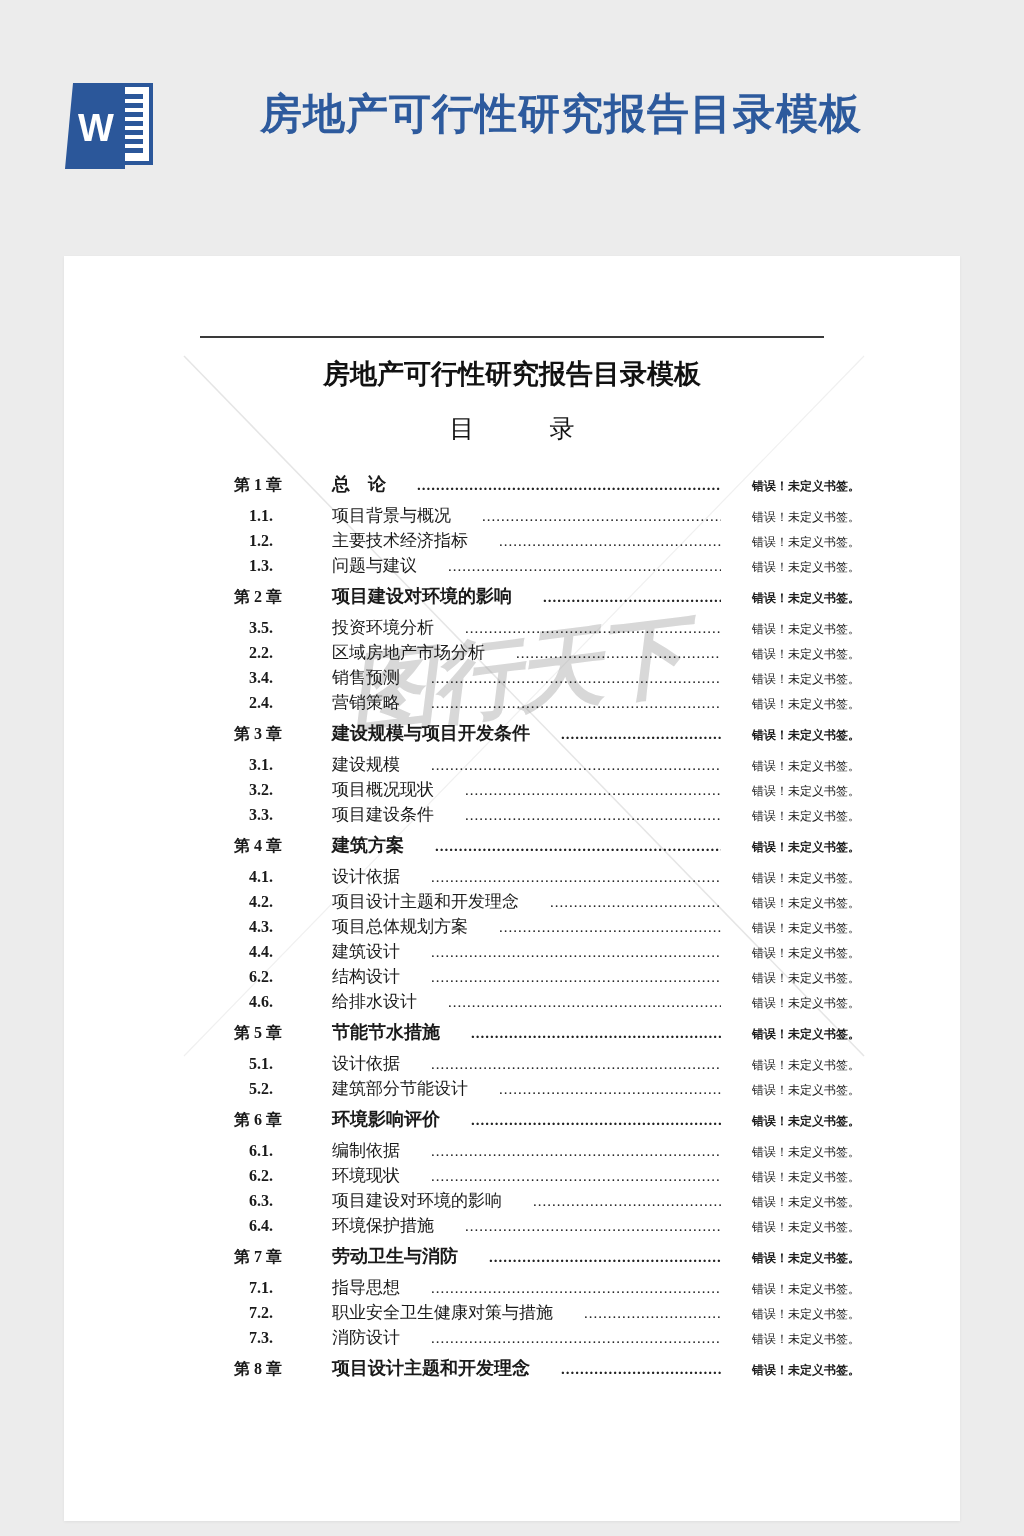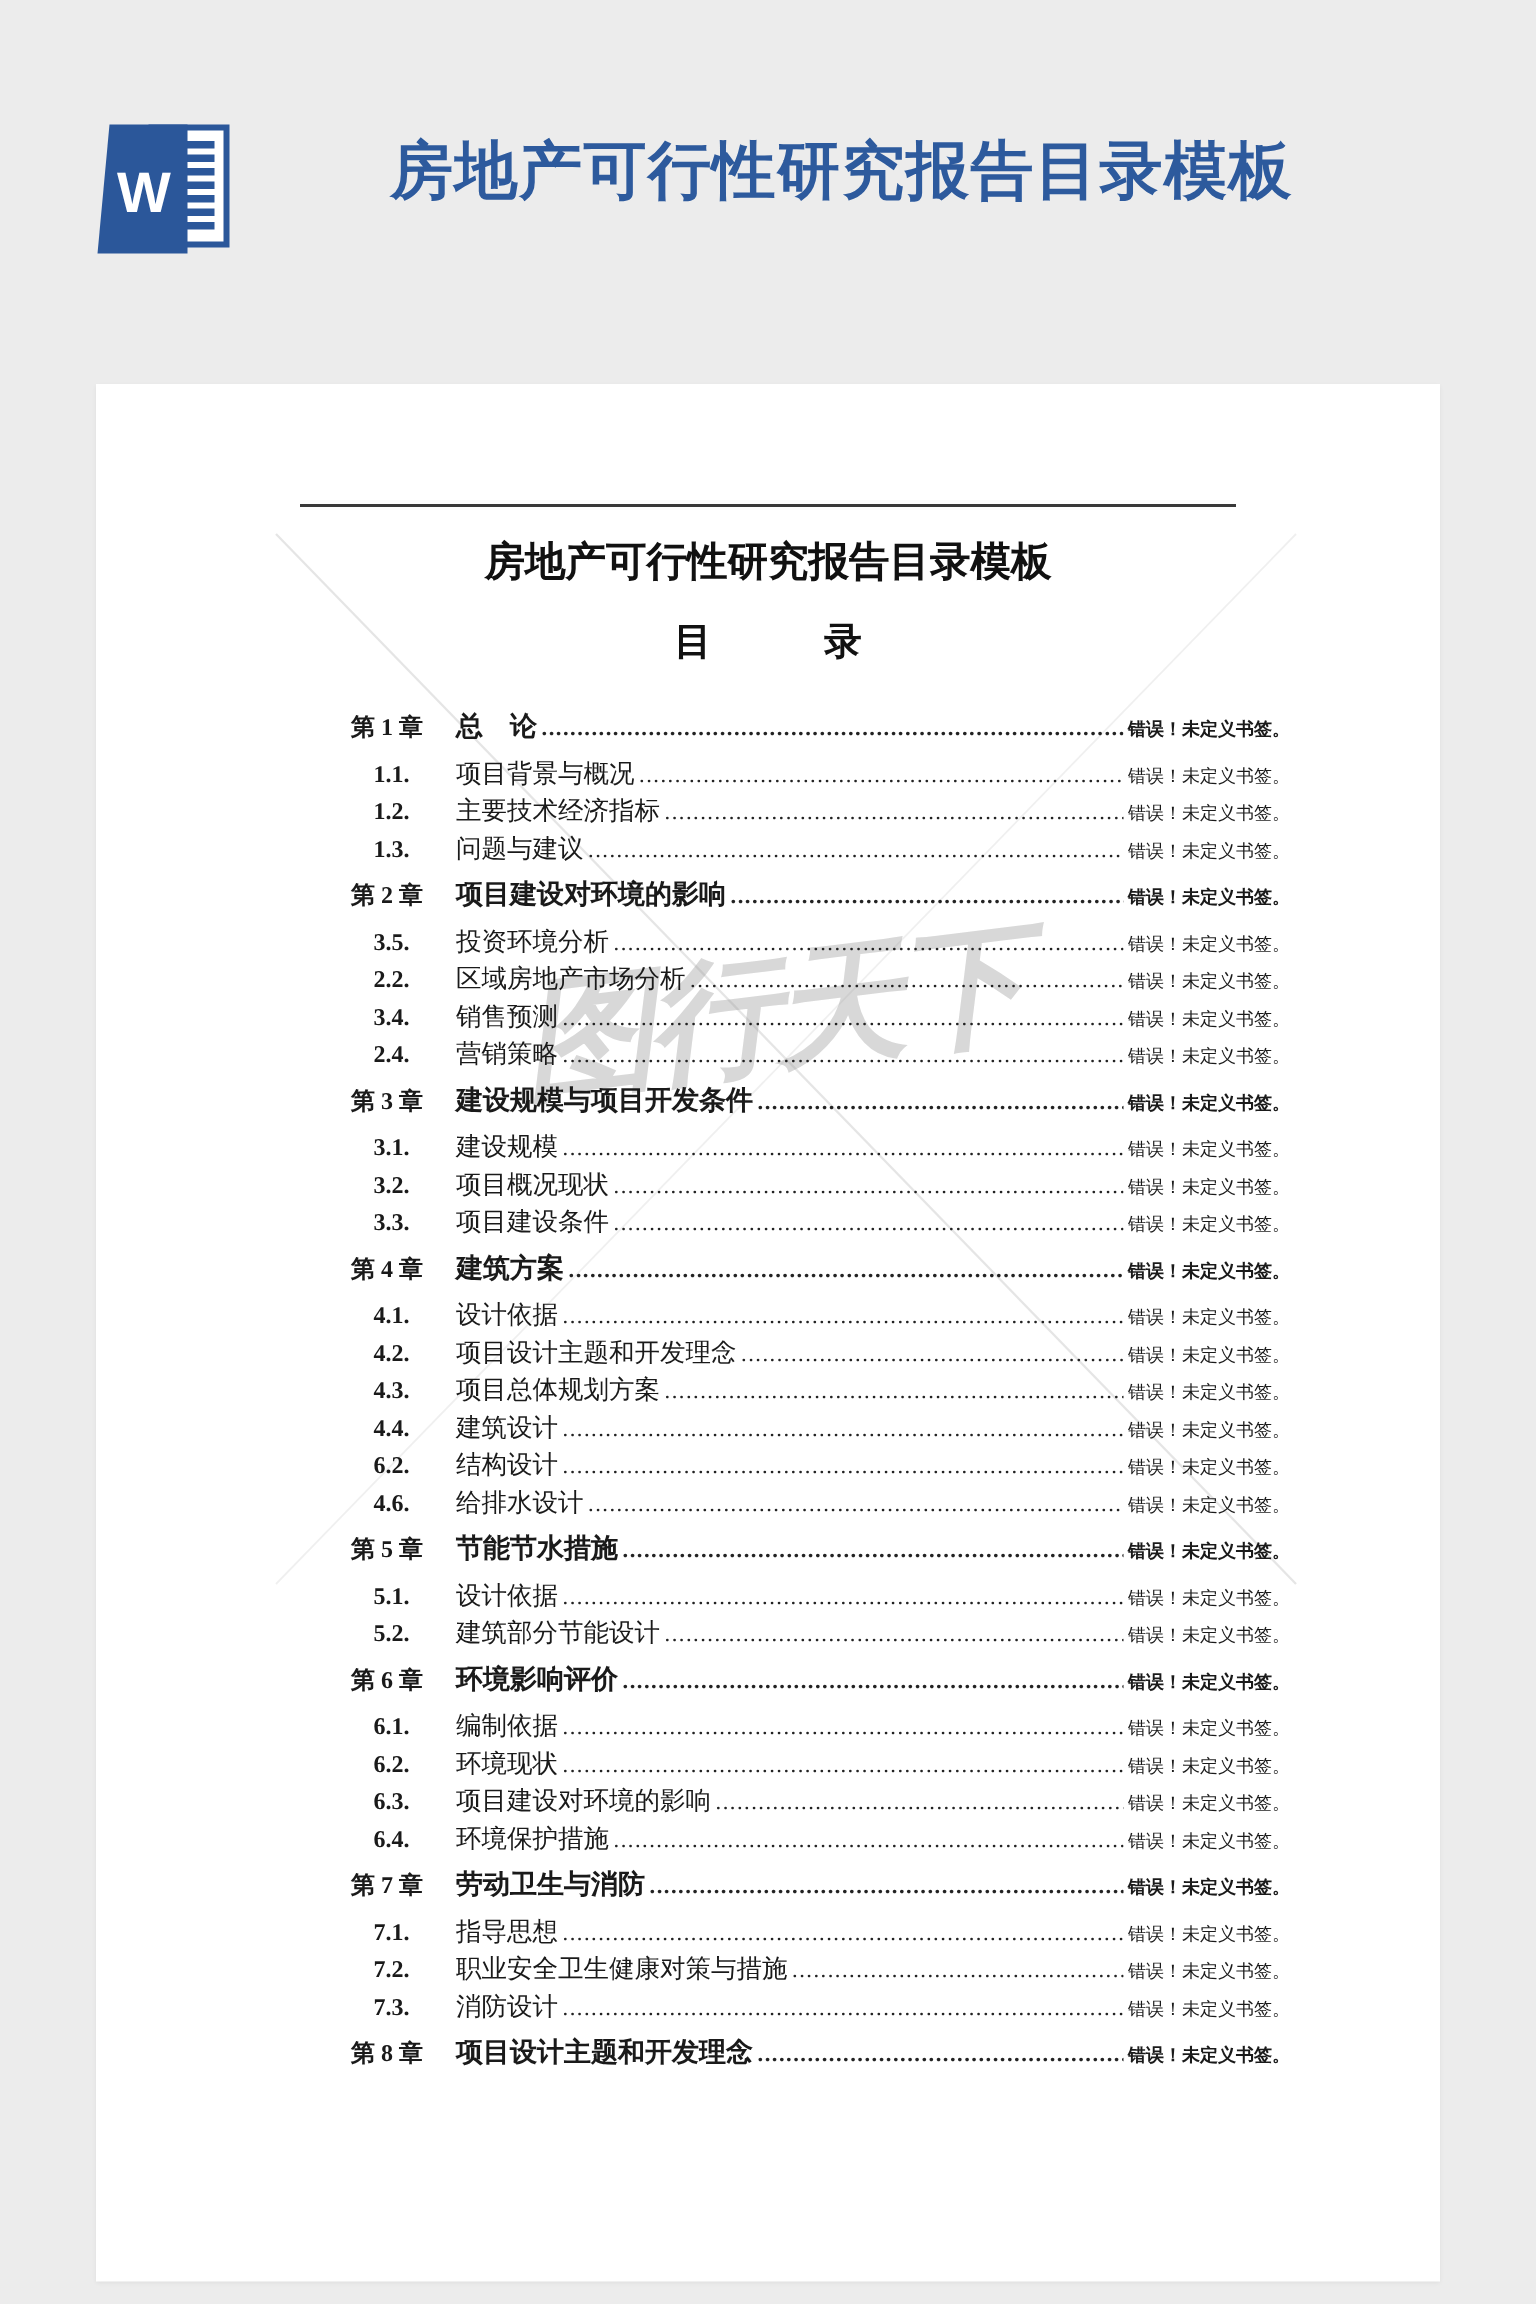--- a/index.html
+++ b/index.html
@@ -53,32 +53,33 @@
     position: relative; z-index: 2;
     margin-top: 16px; text-align: center;
     font-family: "Liberation Sans", "DejaVu Sans", sans-serif;
     font-size: 27px; font-weight: bold; color: #111;
     line-height: 40px;
   }
   .toc-heading {
     position: relative; z-index: 2;
     margin-top: 14px; text-align: center;
     font-family: "Liberation Sans", "DejaVu Sans", sans-serif;
-    font-size: 25px; font-weight: bold; color: #111;
+    font-size: 25px; font-weight: normal; color: #111;
     line-height: 40px; white-space: pre;
   }
 
   
   .toc { position: relative; z-index: 2; margin-top: 24px; }
   .toc-row {
     display: flex; align-items: baseline;
     padding-left: 170px; padding-right: 100px;
     height: 25px; line-height: 25px;
     font-size: 17px;
     cursor: pointer;
+    gap: 28px;
   }
   .toc-row .num { flex: 0 0 70px; font-weight: bold; font-size: 16px; white-space: nowrap; }
   .toc-row.section .num { padding-left: 15px; }
   .toc-row .label { white-space: nowrap; }
   .toc-row .leader {
     flex: 1 1 0; min-width: 0;
     overflow: hidden; white-space: nowrap;
     margin: 0 3px; font-size: 15px; color: #222;
   }
   .toc-row .leader::after {

